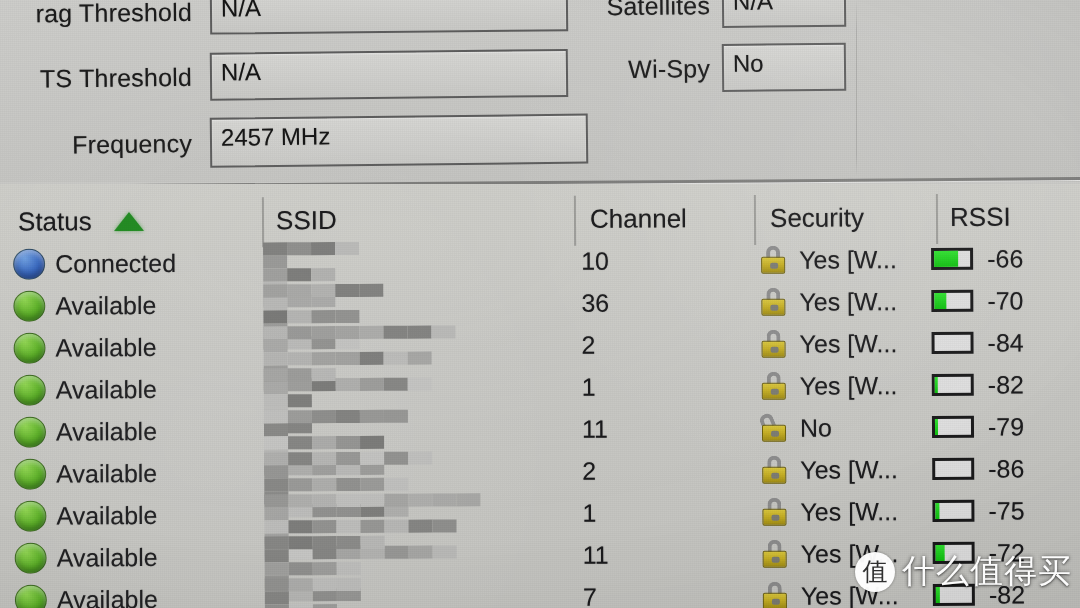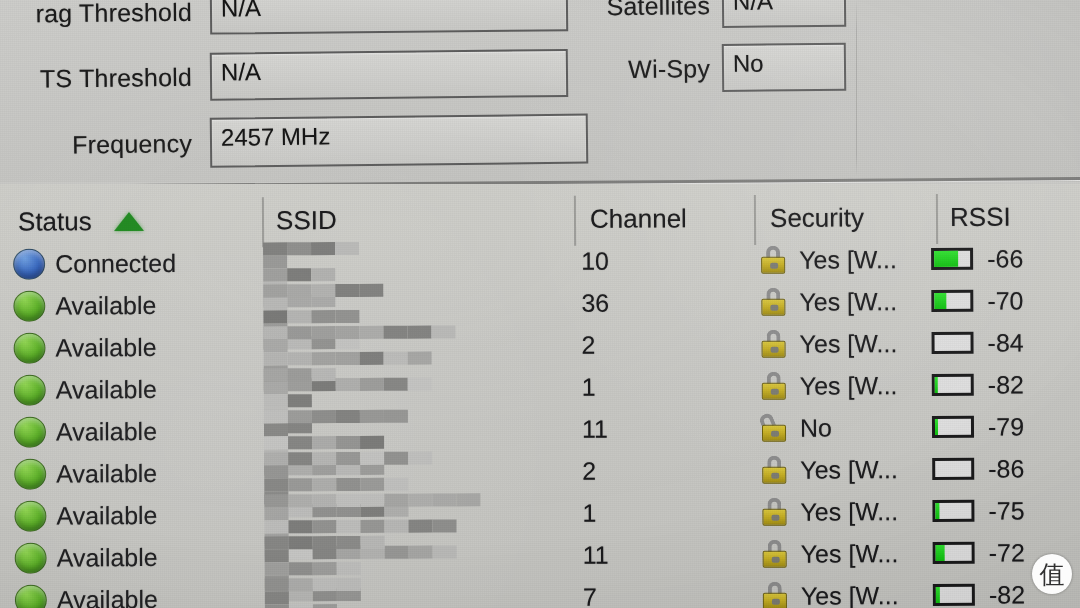--- a/index.html
+++ b/index.html
@@ -558,15 +558,16 @@
               <span class="fill" style="width: 10%;"></span>
             </span>
             <span>-82</span>
           </div>
         </div>
       </div>
   </div>
 
   <div class="watermark">
     <div class="wm-badge">值</div>
+    <div class="wm-text">什么值得买</div>
   </div>
 
 </div>
 
 </body></html>

